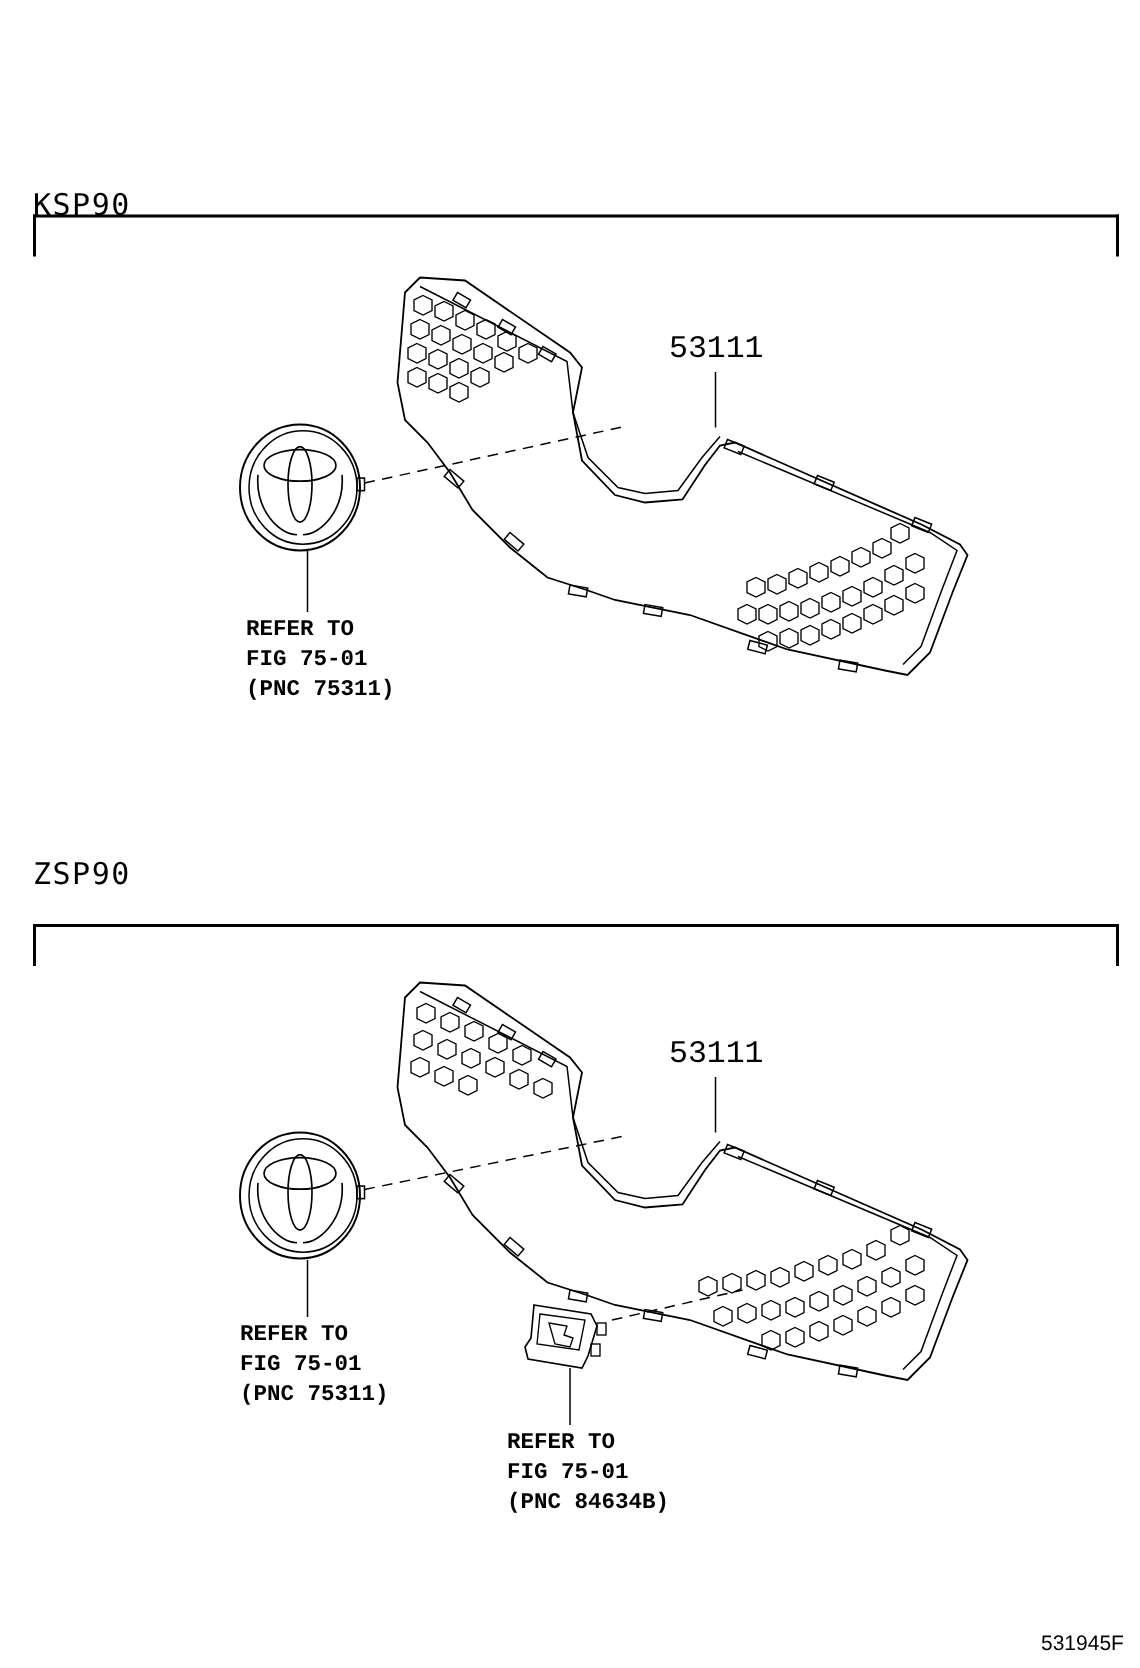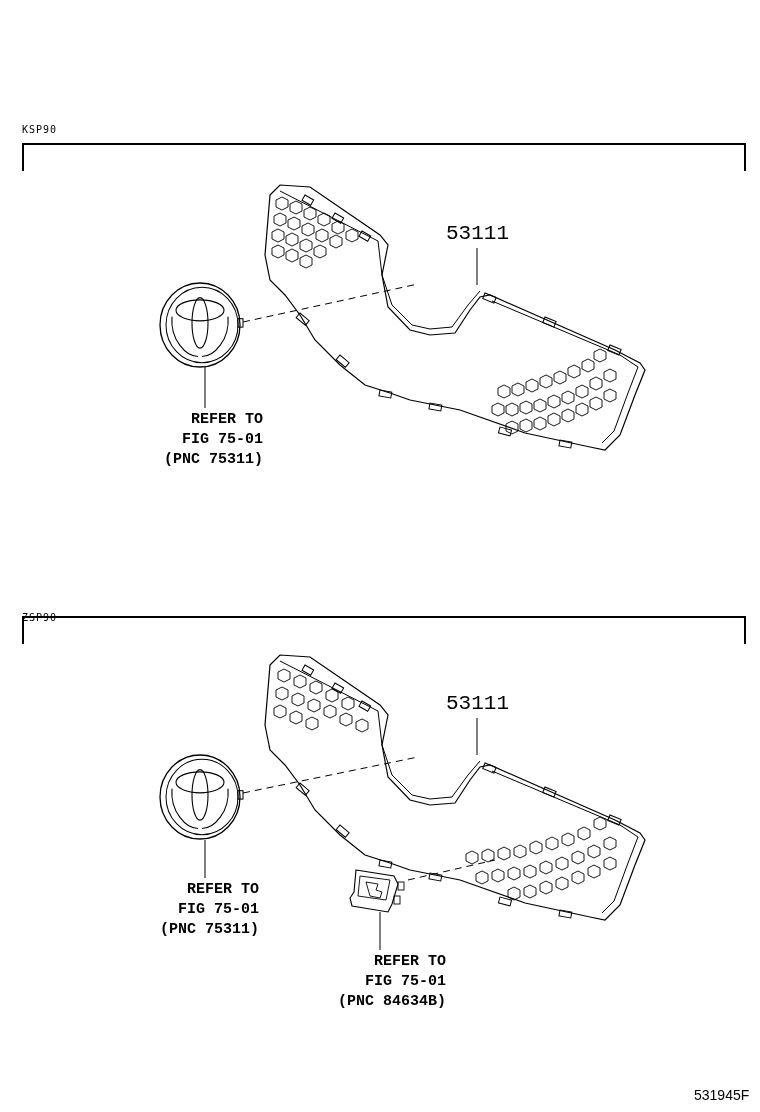--- a/index.html
+++ b/index.html
@@ -1,20 +1,20 @@
 <!DOCTYPE html>
 <html><head>
   <meta charset="utf-8">
   <style>
     html, body { margin: 0; padding: 0; background: #ffffff; }
     body { width: 760px; height: 1112px; position: relative; overflow: hidden; color: #000; }
-    .section-label { position: absolute; font-family: "DejaVu Sans Mono", monospace; font-size: 10px; letter-spacing: 1px; }
+    .section-label { position: absolute; font-family: "DejaVu Sans Mono", monospace; font-size: 20px; letter-spacing: 1px; }
     .bracket { position: absolute; border-top: 2px solid #000; border-left: 2px solid #000; border-right: 2px solid #000; height: 26px; }
     .part-no { position: absolute; font-family: "Liberation Mono", monospace; font-weight: normal; font-size: 21px; }
-    .refer { position: absolute; font-family: "Liberation Mono", monospace; font-weight: bold; font-size: 15px; line-height: 20px; white-space: pre; text-align: right; }
+    .refer { position: absolute; font-family: "Liberation Mono", monospace; font-weight: bold; font-size: 15px; line-height: 20px; white-space: pre; }
     .fig-id { position: absolute; font-family: "Liberation Sans", sans-serif; font-size: 14px; }
     svg.drawing { position: absolute; left: 0; top: 0; }
     .hit { position: absolute; }
   </style>
 </head>
 <body>
 
 <div class="section-label" style="left:22px; top:124px;">KSP90</div>
 <div class="bracket" style="left:22px; top:143px; width:720px;"></div>
 
@@ -180,21 +180,21 @@
   <line x1="380" y1="912" x2="380" y2="950" stroke="#000" stroke-width="1"></line>
 </svg>
 
 <div class="hit" style="left:155px; top:282px; width:95px; height:90px;"></div>
 <div class="hit" style="left:265px; top:185px; width:385px; height:255px;"></div>
 
 <div class="part-no" style="left:446px; top:222px;">53111</div>
 
 <div class="refer" style="left:164px; top:410px;"><div>REFER TO</div><div>FIG 75-01</div><div>(PNC 75311)</div></div>
 
-<div class="section-label" style="left:22px; top:612px;">ZSP90</div>
+<div class="section-label" style="left:22px; top:570px;">ZSP90</div>
 <div class="bracket" style="left:22px; top:616px; width:720px;"></div>
 
 <div class="hit" style="left:155px; top:755px; width:95px; height:90px;"></div>
 <div class="hit" style="left:265px; top:655px; width:385px; height:260px;"></div>
 <div class="hit" style="left:345px; top:865px; width:65px; height:50px;"></div>
 
 <div class="part-no" style="left:446px; top:692px;">53111</div>
 
 <div class="refer" style="left:160px; top:880px;"><div>REFER TO</div><div>FIG 75-01</div><div>(PNC 75311)</div></div>
 

